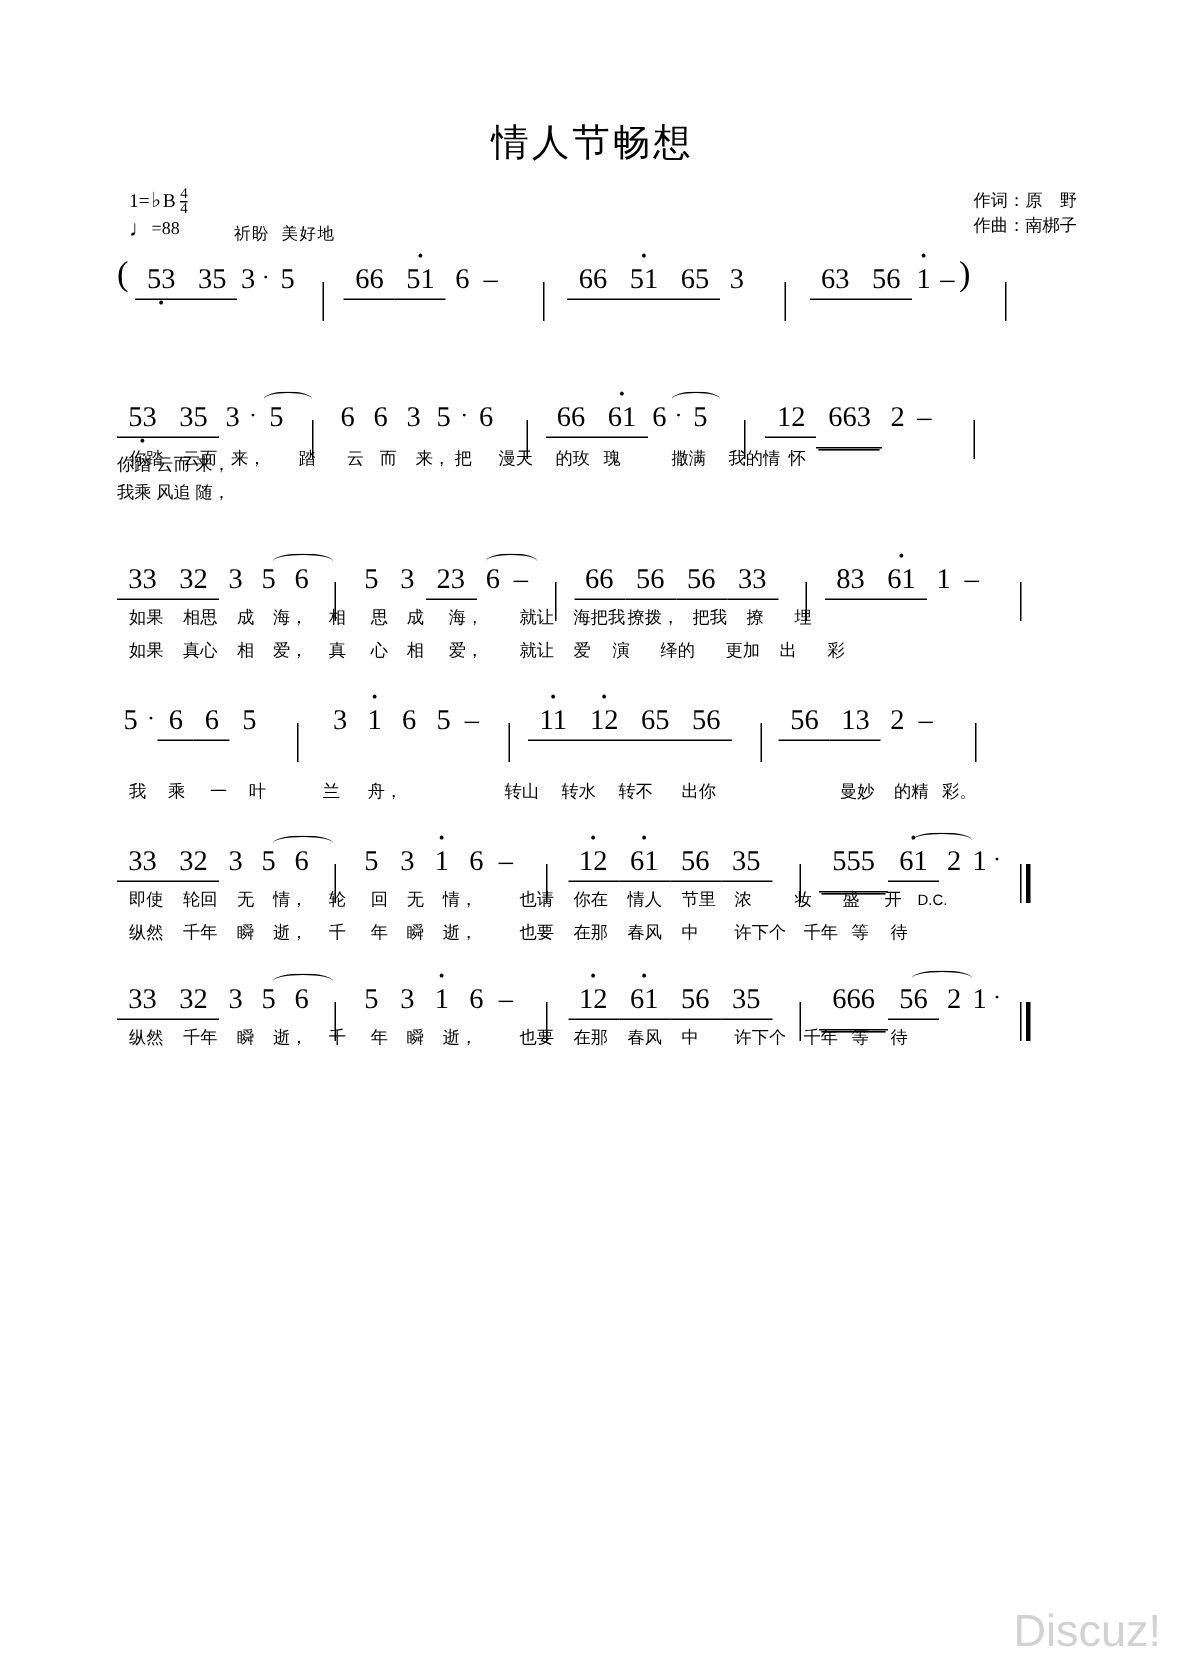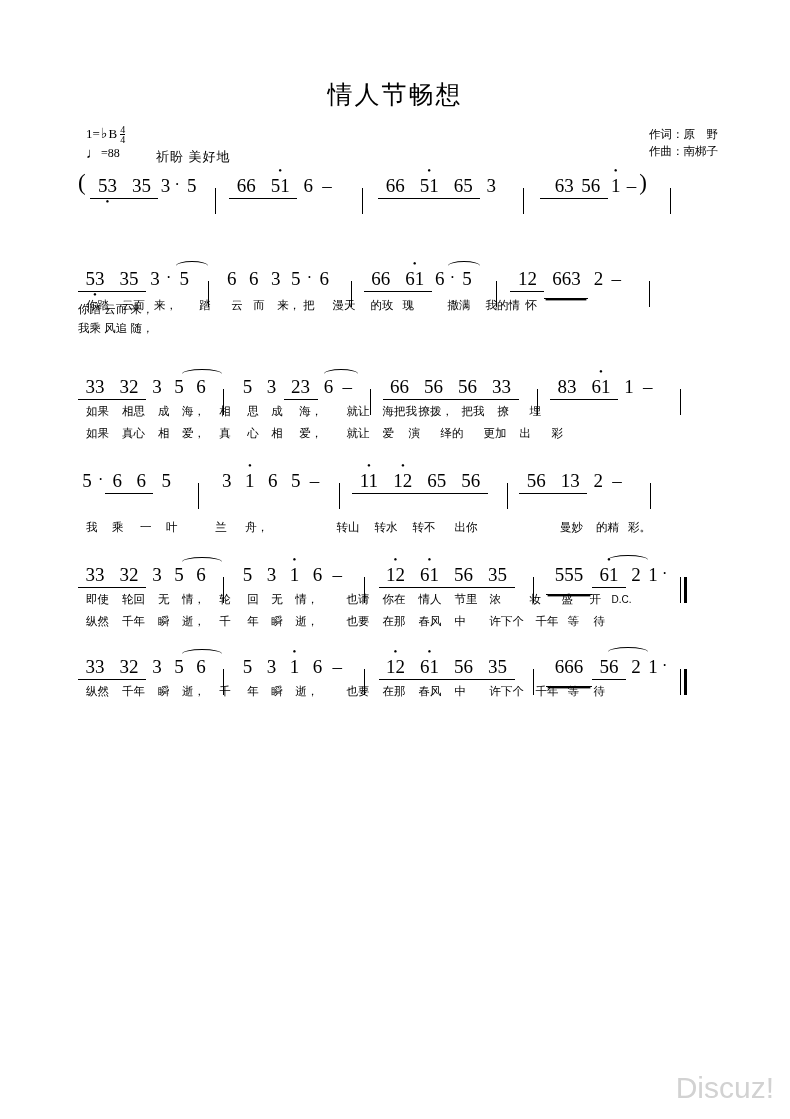--- a/index.html
+++ b/index.html
@@ -89,22 +89,22 @@
   }
   .note-icon {
     font-size: 15px;
     position: relative;
     top: 1px;
   }
   .mood {
     position: absolute;
     left: 70px;
     top: 24px;
-    font-size: 13px;
-    font-family: Liberation Sans, sans-serif;
+    font-size: 11px;
+    font-family: Liberation Mono, monospace;
     letter-spacing: 1px;
     white-space: nowrap;
   }
 
   
   .system {
     position: absolute;
     left: 78px;
     width: 660px;
   }
@@ -244,21 +244,21 @@
       <span class="n u1" style="width:34px;">66</span><span class="n u1 dotabove" style="width:34px;">51</span><span class="n" style="width:22px;">6</span><span class="dash">–</span>
 
       <span style="display:inline-block;width:34px;position:relative;"><span style="position:absolute;left:22px;top:-4px;width:1px;height:26px;background:#000;"></span></span>
 
       
       <span class="n u1" style="width:34px;">66</span><span class="n u1 dotabove" style="width:34px;">51</span><span class="n u1" style="width:34px;">65</span><span class="n" style="width:22px;">3</span>
 
       <span style="display:inline-block;width:28px;position:relative;"><span style="position:absolute;left:16px;top:-4px;width:1px;height:26px;background:#000;"></span></span>
 
       
-      <span class="n u1" style="width:34px;text-align:right;">63</span><span class="n u1" style="width:34px;">56</span><span class="n dotabove" style="width:16px;">1</span><span class="dash">–</span><span class="paren">)</span>
+      <span class="n u1" style="width:34px;">63</span><span class="n u1" style="width:34px;">56</span><span class="n dotabove" style="width:16px;">1</span><span class="dash">–</span><span class="paren">)</span>
 
       <span style="display:inline-block;width:26px;position:relative;"><span style="position:absolute;left:18px;top:-4px;width:1px;height:26px;background:#000;"></span></span>
     </div>
   </div>
 
   <div class="system" style="top:268px;">
     <div class="notes">
       <span class="n u1 dotbelow" style="width:34px;">53</span><span class="n u1" style="width:34px;">35</span><span class="n" style="width:18px;">3</span><span class="augdot">·</span><span class="n" style="width:22px;">5</span>
       <span style="display:inline-block;width:16px;position:relative;"><span style="position:absolute;left:8px;top:-4px;width:1px;height:26px;background:#000;"></span></span>
       <span class="n" style="width:22px;">6</span><span class="n" style="width:22px;">6</span><span class="n" style="width:22px;">3</span><span class="n" style="width:18px;">5</span><span class="augdot">·</span><span class="n" style="width:20px;">6</span>

